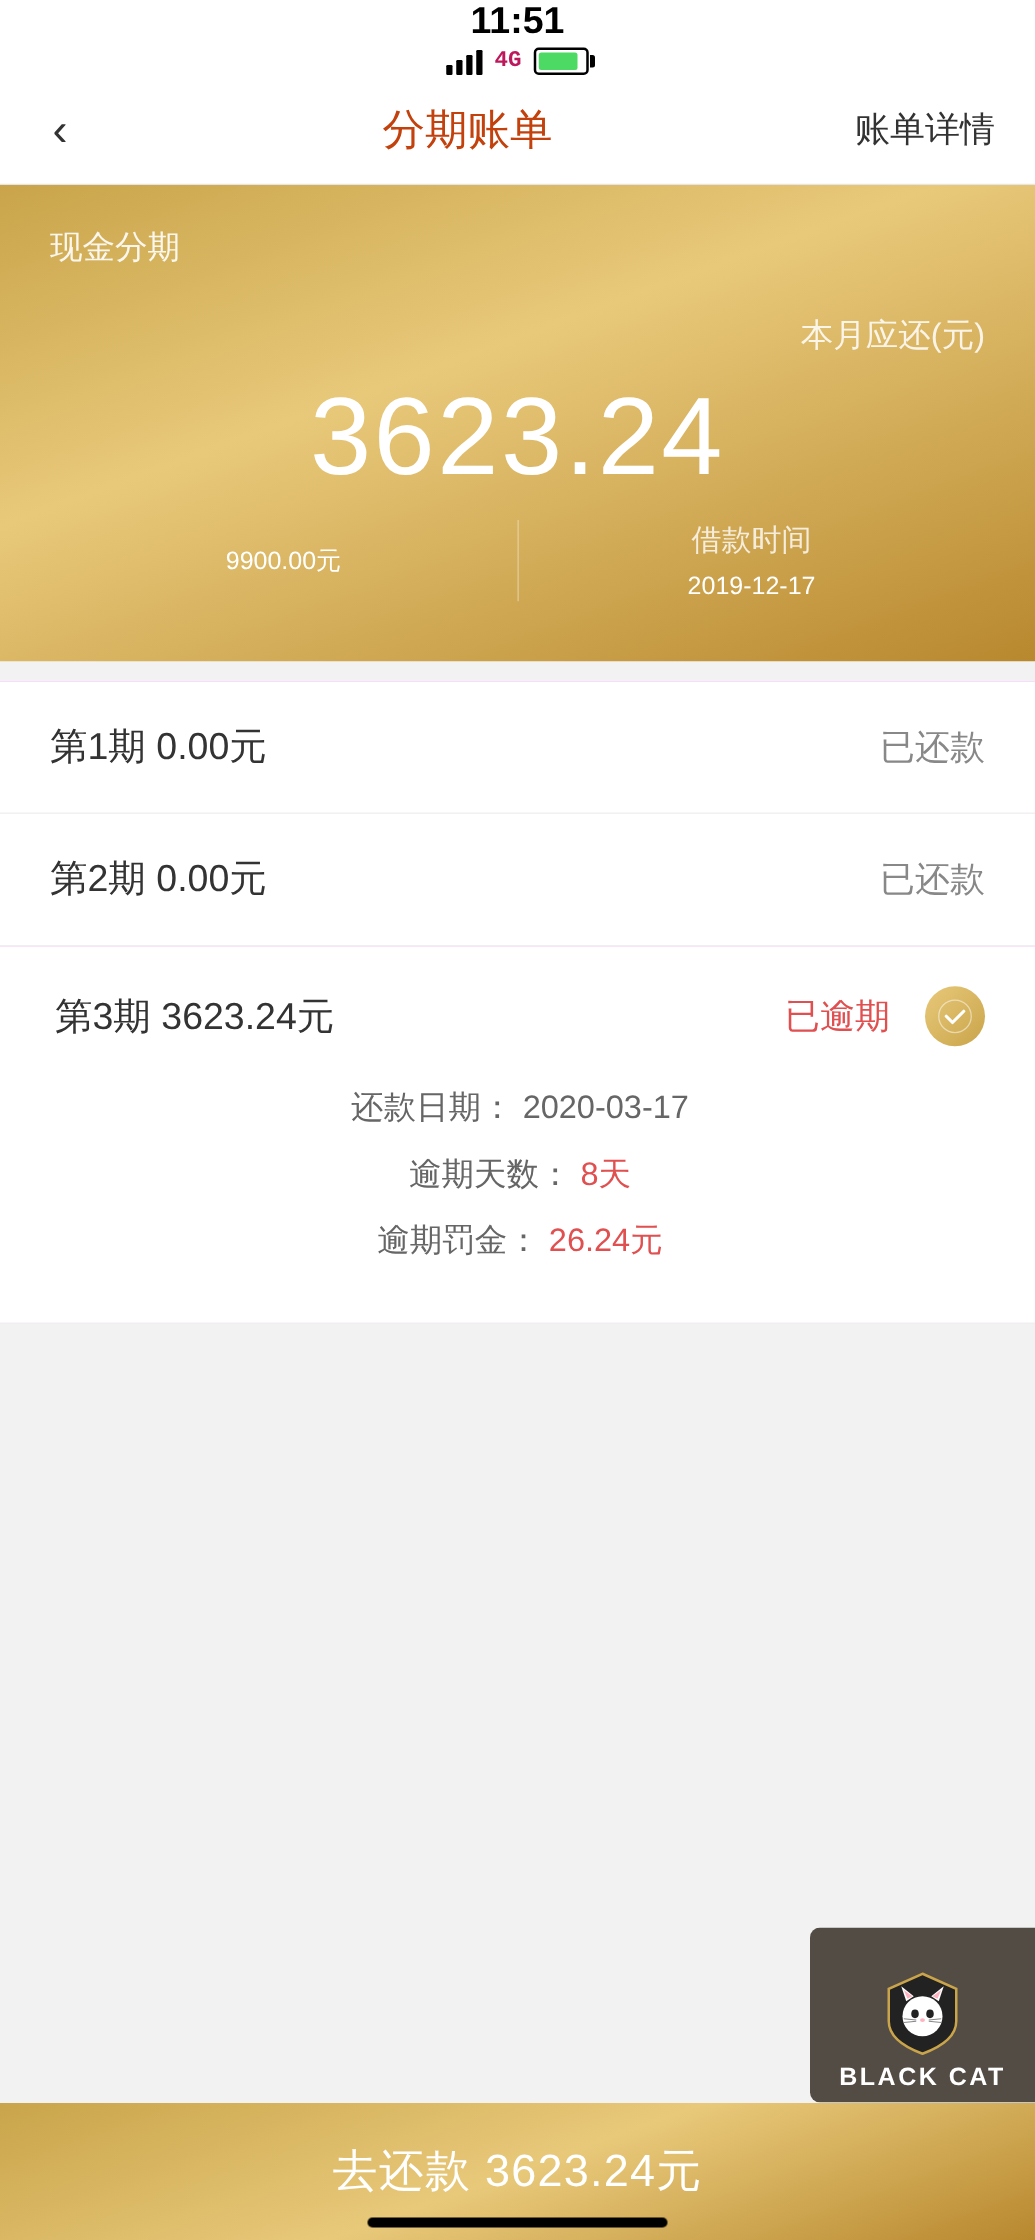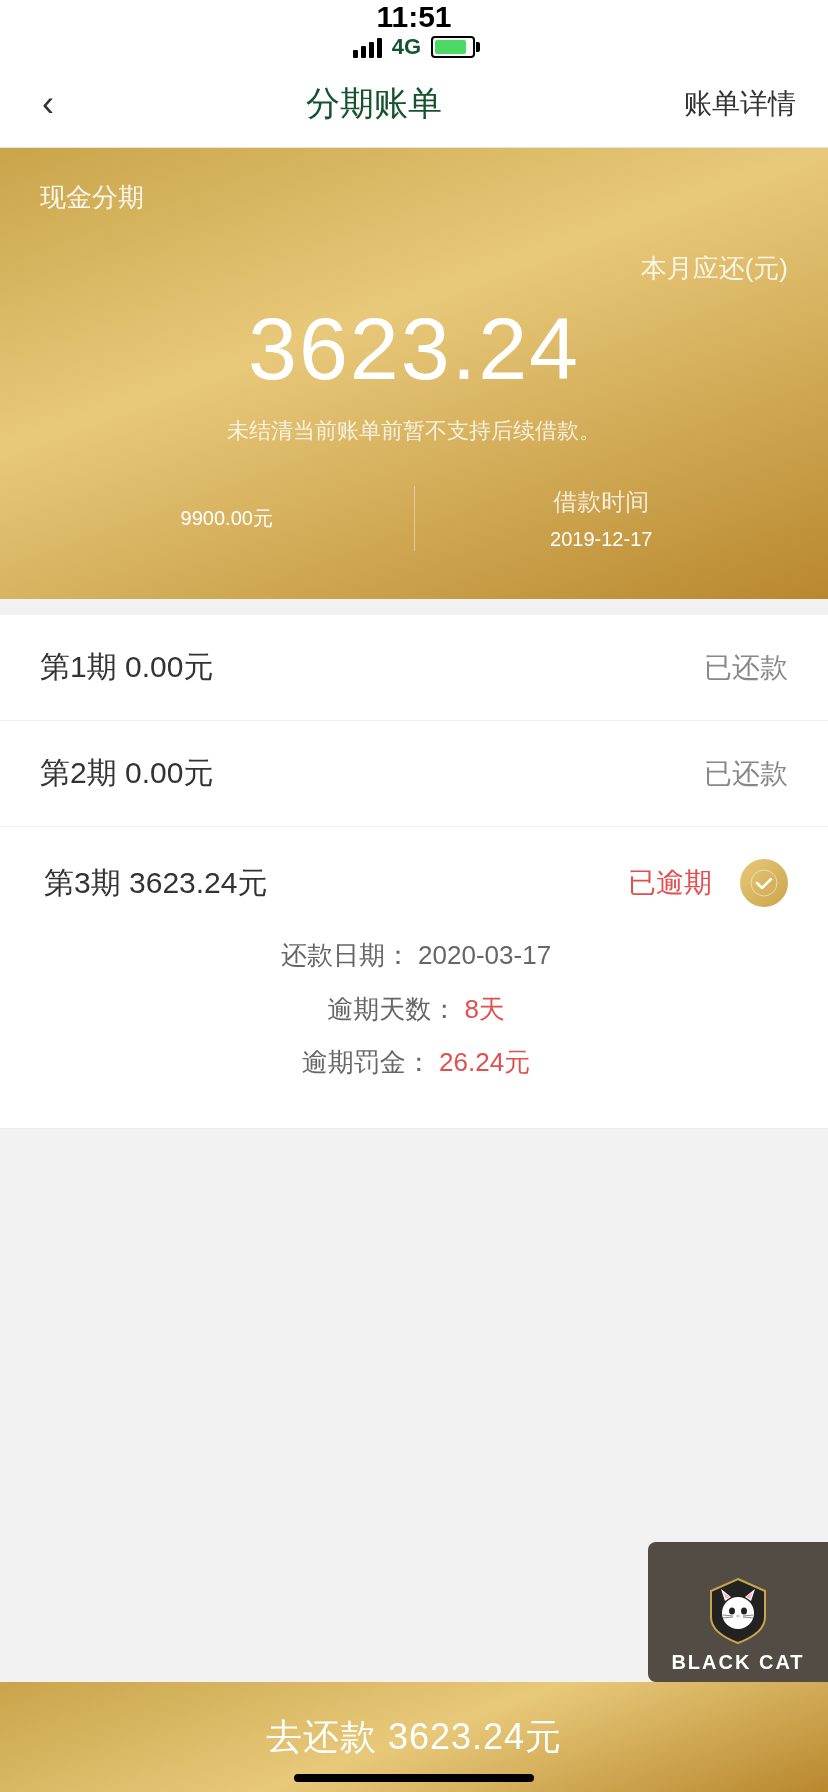--- a/index.html
+++ b/index.html
@@ -38,23 +38,24 @@
       align-items: flex-end;
       gap: 3px;
       height: 22px;
     }
     .signal-bar {
       background: #000;
       width: 5px;
       border-radius: 1px;
     }
     .signal-4g {
-      font-size: 22px;
+      font-size: 18px;
       font-weight: 600;
-      color: #14532d;
+      color: #be185d;
+      font-family: Liberation Mono, monospace;
     }
     .battery {
       display: flex;
       align-items: center;
       width: 44px;
       height: 22px;
       border: 2px solid #000;
       border-radius: 4px;
       padding: 2px;
       position: relative;
@@ -89,21 +90,21 @@
     }
     .nav-back {
       font-size: 36px;
       color: #333;
       cursor: pointer;
       padding: 10px;
     }
     .nav-title {
       font-size: 34px;
       font-weight: 500;
-      color: #14532d;
+      color: #c2410c;
     }
     .nav-right {
       font-size: 28px;
       color: #333;
     }
 
     
     .hero-card {
       background: linear-gradient(160deg, #c9a44a 0%, #e8c97a 40%, #b8882e 100%);
       padding: 32px 40px 48px;
@@ -318,21 +319,20 @@
   <span class="nav-title">分期账单</span>
   <span class="nav-right">账单详情</span>
 </div>
 
 <div class="content-area">
 
   <div class="hero-card">
     <div class="hero-card-label">现金分期</div>
     <div class="hero-amount-label">本月应还(元)</div>
     <div class="hero-amount">3623.24</div>
-    <div class="hero-notice">未结清当前账单前暂不支持后续借款。</div>
     <div class="hero-divider-row">
       <div class="hero-info-block">
         <div class="hero-info-value">9900.00元</div>
       </div>
       <div class="hero-info-block">
         <div class="hero-info-label">借款时间</div>
         <div class="hero-info-value">2019-12-17</div>
       </div>
     </div>
   </div>

